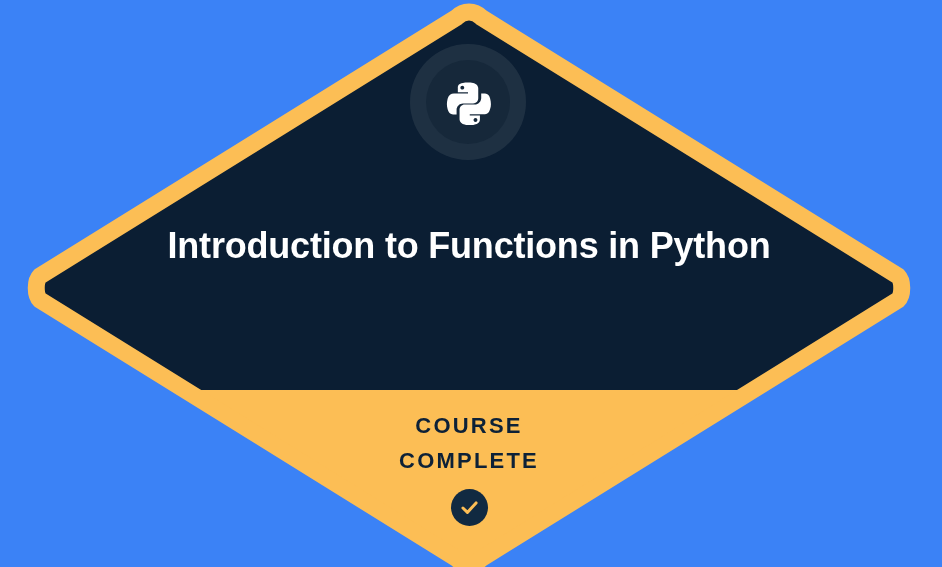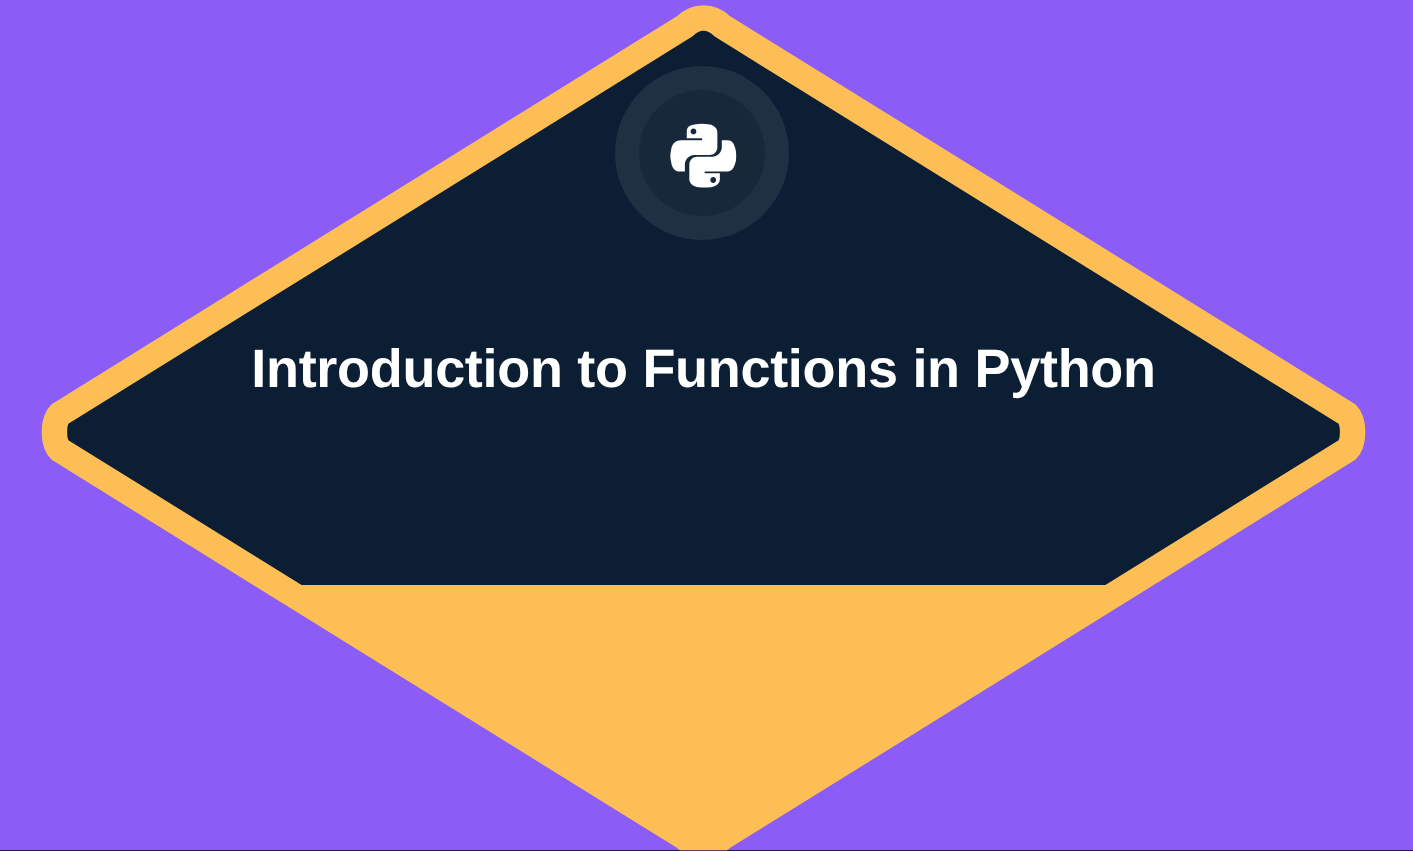--- a/index.html
+++ b/index.html
@@ -10,21 +10,21 @@
   body {
     width: 942px;
     height: 567px;
     overflow: hidden;
     font-family: "Liberation Sans", sans-serif;
   }
   #badge-stage {
     position: relative;
     width: 942px;
     height: 567px;
-    background: #8b5cf6;
+    background: #3b82f6;
   }
   #badge-svg {
     position: absolute;
     left: 0;
     top: 0;
     width: 942px;
     height: 567px;
   }
   .overlay-layer {
     position: absolute;
@@ -165,15 +165,24 @@
         <path fill="#ffffff" d="M54.6 8.5c-4.2 0-8.2.4-11.7 1-10.3 1.8-12.2 5.6-12.2 12.7v9.3h24.4v3.1H21.6c-7.1 0-13.4 4.3-15.3 12.5-2.3 9.4-2.4 15.2 0 25 1.8 7.3 5.9 12.5 13 12.5h8.4V73.5c0-8.1 7-15.2 15.3-15.2h24.3c6.8 0 12.2-5.6 12.2-12.4V22.2c0-6.6-5.6-11.6-12.2-12.7-4.2-.7-8.5-1-12.7-1zM41.4 16c2.5 0 4.6 2.1 4.6 4.7 0 2.6-2.1 4.6-4.6 4.6-2.6 0-4.6-2-4.6-4.6 0-2.6 2-4.7 4.6-4.7z"></path>
         <path fill="#ffffff" d="M86.6 34.6v10.8c0 8.5-7.2 15.6-15.3 15.6H47c-6.7 0-12.2 5.7-12.2 12.4v23.3c0 6.6 5.8 10.5 12.2 12.4 7.7 2.3 15.1 2.7 24.3 0 6.1-1.8 12.2-5.3 12.2-12.4v-9.3H59.2v-3.1h36.5c7.1 0 9.7-4.9 12.2-12.4 2.6-7.7 2.5-15.1 0-25-1.8-7.2-5.1-12.4-12.2-12.4h-9.1zM72.9 93.4c2.6 0 4.6 2 4.6 4.6 0 2.6-2 4.7-4.6 4.7-2.5 0-4.6-2.1-4.6-4.7 0-2.6 2.1-4.6 4.6-4.6z"></path>
       </svg>
     </div>
 
     <div id="course-title">
       <span>Introduction to Functions in</span>
       <span>Python</span>
     </div>
 
+    <div id="completion-block">
+      <div class="completion-line">COURSE</div>
+      <div class="completion-line">COMPLETE</div>
+      <div id="check-badge">
+        <svg id="check-icon" viewBox="0 0 24 24">
+          <path d="M4.5 12.6 L9.6 17.6 L19.5 6.8" fill="none" stroke="#fcbe55" stroke-width="3.4" stroke-linecap="round" stroke-linejoin="round"></path>
+        </svg>
+      </div>
+    </div>
 
   </div>
 </div>
 
 </body></html>

